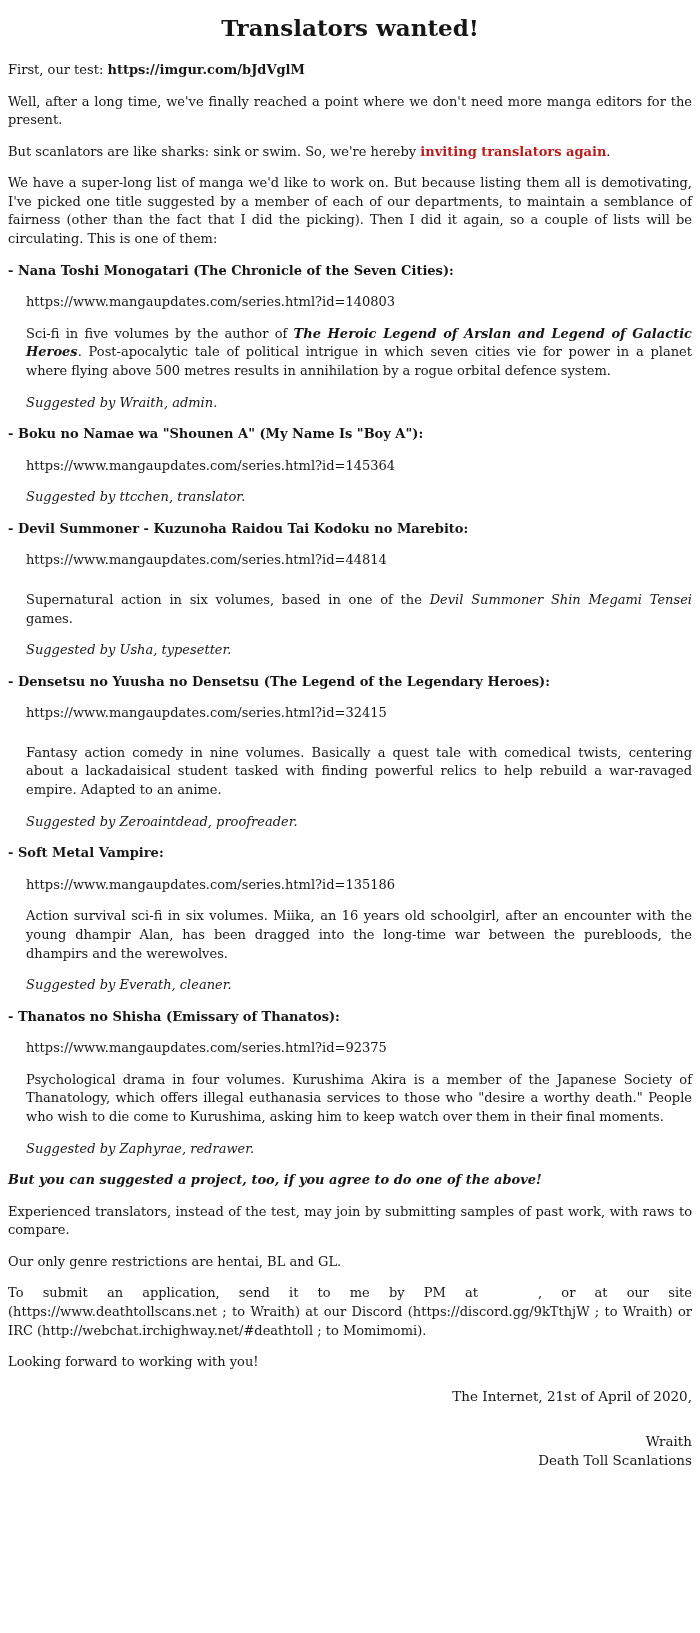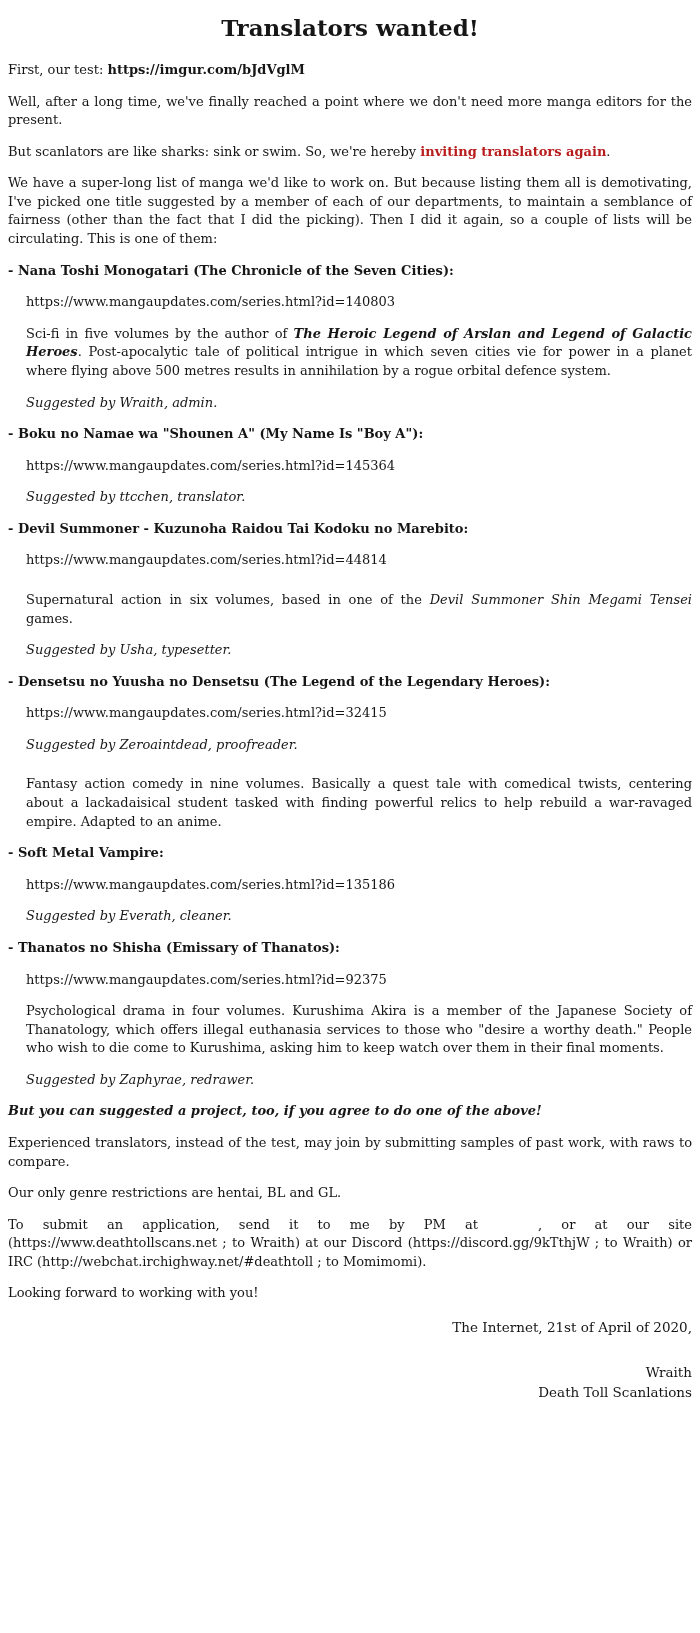--- a/index.html
+++ b/index.html
@@ -67,27 +67,28 @@
   <section>
     <p class="para series-title">- Devil Summoner - Kuzunoha Raidou Tai Kodoku no Marebito:</p>
     <p class="para ind">https://www.mangaupdates.com/series.html?id=44814</p>
     <p class="para ind extra-gap"><span>Supernatural action in six volumes, based in one of the </span><span class="i">Devil Summoner Shin Megami Tensei</span><span> games.</span></p>
     <p class="para ind suggested">Suggested by Usha, typesetter.</p>
   </section>
 
   <section>
     <p class="para series-title">- Densetsu no Yuusha no Densetsu (The Legend of the Legendary Heroes):</p>
     <p class="para ind">https://www.mangaupdates.com/series.html?id=32415</p>
+    <p class="para ind extra-gap"><span>Fantasy action comedy in nine volumes. Basically a quest tale with comedical twists, centering about a lackadaisical student tasked with finding powerful relics to help rebuild a war-ravaged empire. Adapted to an anime.</span></p>
     <p class="para ind suggested">Suggested by Zeroaintdead, proofreader.</p>
-    <p class="para ind extra-gap"><span>Fantasy action comedy in nine volumes. Basically a quest tale with comedical twists, centering about a lackadaisical student tasked with finding powerful relics to help rebuild a war-ravaged empire. Adapted to an anime.</span></p>
   </section>
 
   <section>
     <p class="para series-title">- Soft Metal Vampire:</p>
     <p class="para ind">https://www.mangaupdates.com/series.html?id=135186</p>
+    <p class="para ind"><span>Action survival sci-fi in six volumes. Miika, an 16 years old schoolgirl, after an encounter with the young dhampir Alan, has been dragged into the long-time war between the purebloods, the dhampirs and the werewolves.</span></p>
     <p class="para ind suggested">Suggested by Everath, cleaner.</p>
   </section>
 
   <section>
     <p class="para series-title">- Thanatos no Shisha (Emissary of Thanatos):</p>
     <p class="para ind">https://www.mangaupdates.com/series.html?id=92375</p>
     <p class="para ind"><span>Psychological drama in four volumes. Kurushima Akira is a member of the Japanese Society of Thanatology, which offers illegal euthanasia services to those who "desire a worthy death." People who wish to die come to Kurushima, asking him to keep watch over them in their final moments.</span></p>
     <p class="para ind suggested">Suggested by Zaphyrae, redrawer.</p>
   </section>
 

